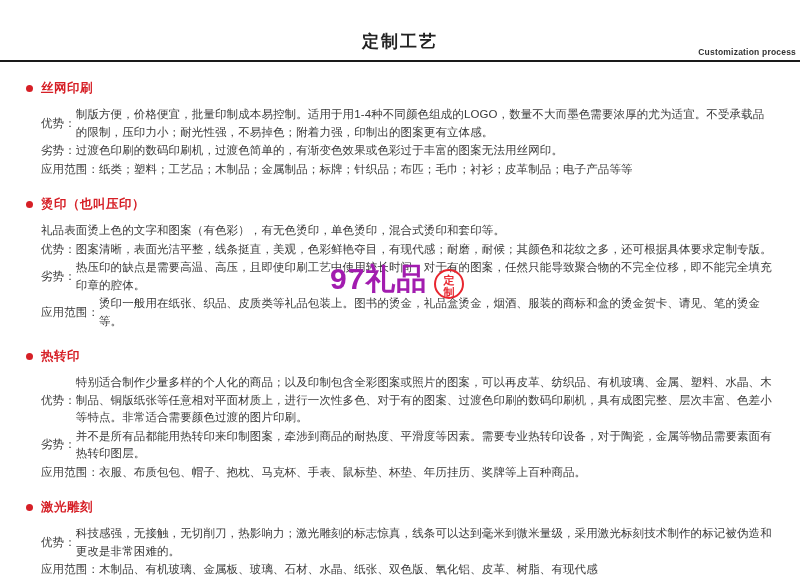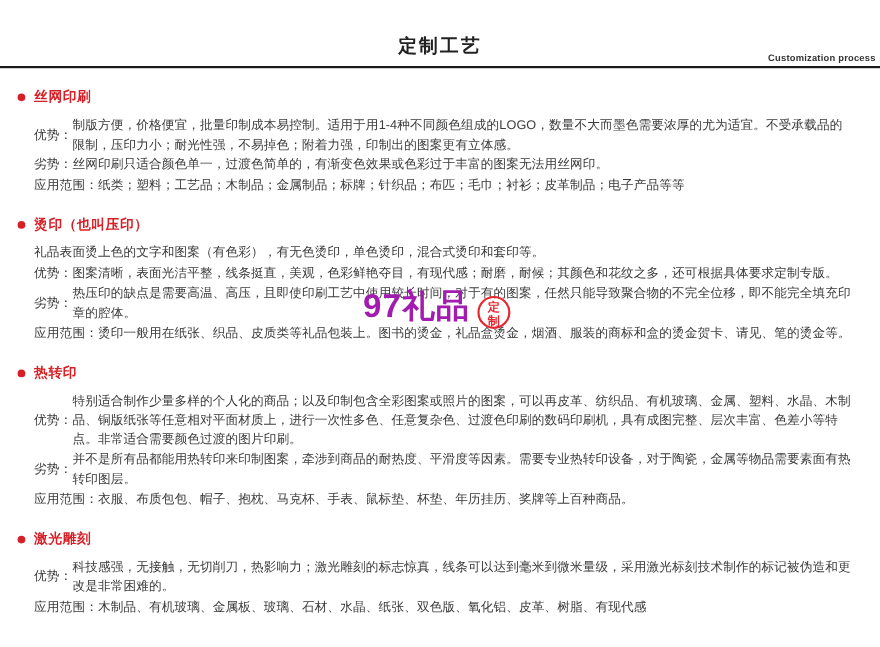--- a/index.html
+++ b/index.html
@@ -54,21 +54,21 @@
     position: absolute;
     top: 60px;
     left: 0;
     width: 800px;
     height: 2px;
     background: #1a1a1a;
   }
 
   
   .content {
-    padding: 18px 26px 0 16px;
+    padding: 18px 26px 0 26px;
   }
   .section {
     margin-bottom: 18px;
   }
   .sec-head {
     display: flex;
     align-items: center;
     margin-bottom: 9px;
   }
   .bullet {
@@ -157,21 +157,21 @@
       <div class="sec-head">
         <span class="bullet"></span>
         <span class="sec-title">丝网印刷</span>
       </div>
       <div class="para">
         <span class="label">优势：</span>
         <span class="body">制版方便，价格便宜，批量印制成本易控制。适用于用1-4种不同颜色组成的LOGO，数量不大而墨色需要浓厚的尤为适宜。不受承载品的限制，压印力小；耐光性强，不易掉色；附着力强，印制出的图案更有立体感。</span>
       </div>
       <div class="para">
         <span class="label">劣势：</span>
-        <span class="body">丝网印刷只适合颜色单一，过渡色简单的，有渐变色效果或色彩过于丰富的图案无法用丝网印。</span>
+        <span class="body">过渡色印刷的数码印刷机，过渡色简单的，有渐变色效果或色彩过于丰富的图案无法用丝网印。</span>
       </div>
       <div class="para">
         <span class="label">应用范围：</span>
         <span class="body">纸类；塑料；工艺品；木制品；金属制品；标牌；针织品；布匹；毛巾；衬衫；皮革制品；电子产品等等</span>
       </div>
     </div>
 
     <div class="section">
       <div class="sec-head">
         <span class="bullet"></span>
@@ -194,21 +194,21 @@
       </div>
     </div>
 
     <div class="section">
       <div class="sec-head">
         <span class="bullet"></span>
         <span class="sec-title">热转印</span>
       </div>
       <div class="para">
         <span class="label">优势：</span>
-        <span class="body">特别适合制作少量多样的个人化的商品；以及印制包含全彩图案或照片的图案，可以再皮革、纺织品、有机玻璃、金属、塑料、水晶、木制品、铜版纸张等任意相对平面材质上，进行一次性多色、任意复杂色、过渡色印刷的数码印刷机，具有成图完整、层次丰富、色差小等特点。非常适合需要颜色过渡的图片印刷。</span>
+        <span class="body">特别适合制作少量多样的个人化的商品；以及印制包含全彩图案或照片的图案，可以再皮革、纺织品、有机玻璃、金属、塑料、水晶、木制品、铜版纸张等任意相对平面材质上，进行一次性多色、对于有的图案、过渡色印刷的数码印刷机，具有成图完整、层次丰富、色差小等特点。非常适合需要颜色过渡的图片印刷。</span>
       </div>
       <div class="para">
         <span class="label">劣势：</span>
         <span class="body">并不是所有品都能用热转印来印制图案，牵涉到商品的耐热度、平滑度等因素。需要专业热转印设备，对于陶瓷，金属等物品需要素面有热转印图层。</span>
       </div>
       <div class="para">
         <span class="label">应用范围：</span>
         <span class="body">衣服、布质包包、帽子、抱枕、马克杯、手表、鼠标垫、杯垫、年历挂历、奖牌等上百种商品。</span>
       </div>
     </div>

